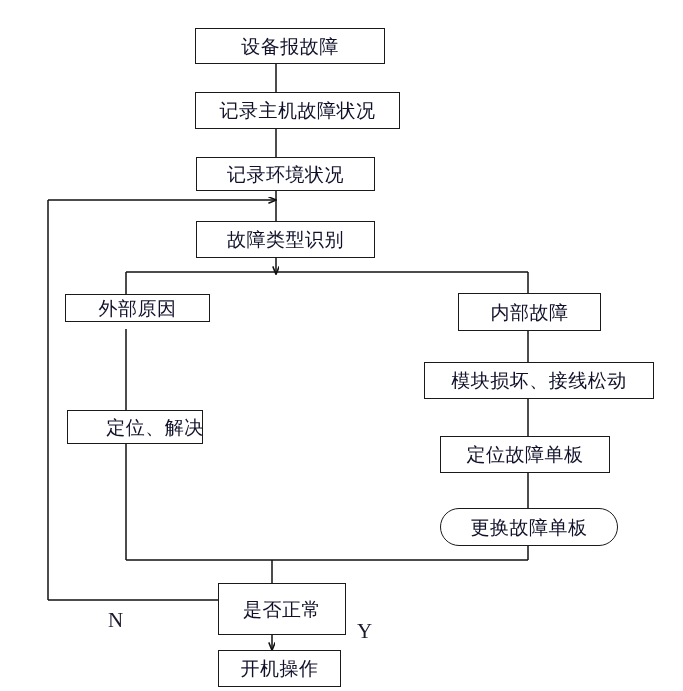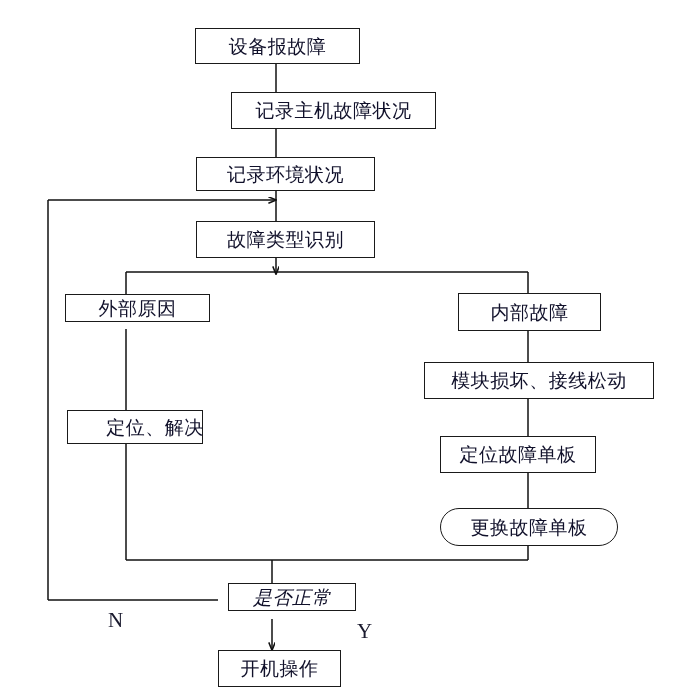--- a/index.html
+++ b/index.html
@@ -94,25 +94,25 @@
 
     <line x1="528" y1="546" x2="528" y2="560"></line>
 
     <line x1="126" y1="560" x2="528" y2="560"></line>
 
     <line x1="272" y1="560" x2="272" y2="583" stroke-width="2.4"></line>
 
     <polyline points="272,619 272,650" marker-end="url(#arrow)" stroke-width="2.4"></polyline>
   </svg>
 
-  <div class="node" style="left:195px; top:28px; width:165px; height:36px;">
+  <div class="node" style="left:195px; top:28px; width:190px; height:36px;">
     <span>设备报故障</span>
   </div>
 
-  <div class="node" style="left:195px; top:92px; width:205px; height:37px;margin-left:36px;">
+  <div class="node" style="left:195px; top:92px; width:205px; height:37px;">
     <span>记录主机故障状况</span>
   </div>
 
   <div class="node" style="left:196px; top:157px; width:179px; height:34px;">
     <span>记录环境状况</span>
   </div>
 
   <div class="node" style="left:196px; top:221px; width:179px; height:37px;">
     <span>故障类型识别</span>
   </div>
@@ -126,29 +126,29 @@
   </div>
 
   <div class="node" style="left:458px; top:293px; width:143px; height:38px;">
     <span>内部故障</span>
   </div>
 
   <div class="node" style="left:67px; top:410px; width:136px; height:34px;padding-left:40px;">
     <span>定位、解决</span>
   </div>
 
-  <div class="node" style="left:440px; top:436px; width:156px; height:37px;">
+  <div class="node" style="left:440px; top:436px; width:170px; height:37px;">
     <span>定位故障单板</span>
   </div>
 
   <div class="node" style="left:440px; top:508px; width:178px; height:38px;border-radius:19px;">
     <span>更换故障单板</span>
   </div>
 
-  <div class="node" style="left:228px; top:583px; width:128px; height:28px;font-style:italic;">
+  <div class="node" style="left:218px; top:583px; width:128px; height:52px;">
     <span>是否正常</span>
   </div>
 
   <div class="node" style="left:218px; top:650px; width:123px; height:37px;">
     <span>开机操作</span>
   </div>
 
   <div class="edge-label" style="left:108px; top:610px;">N</div>
 
   <div class="edge-label" style="left:357px; top:621px;">Y</div>

